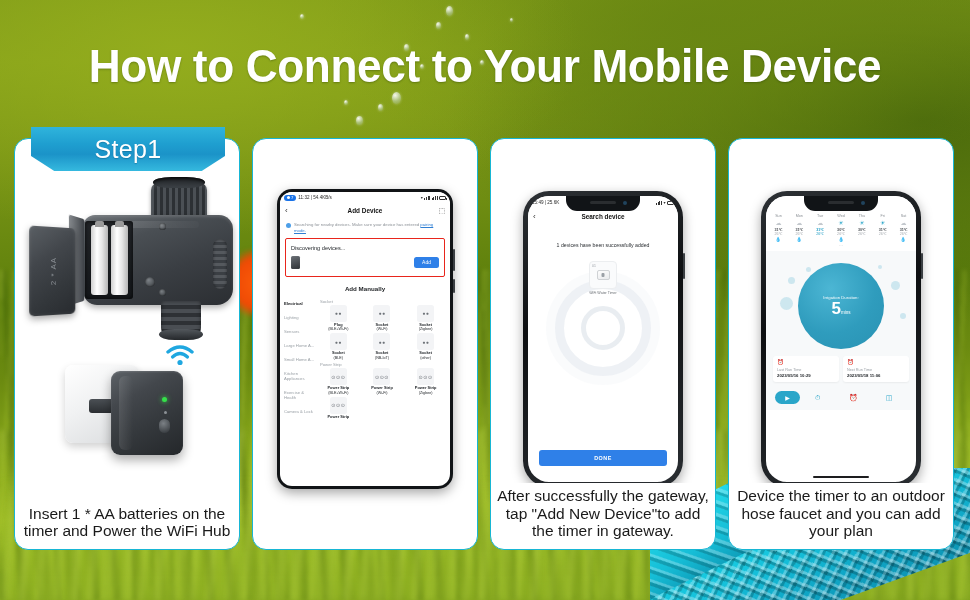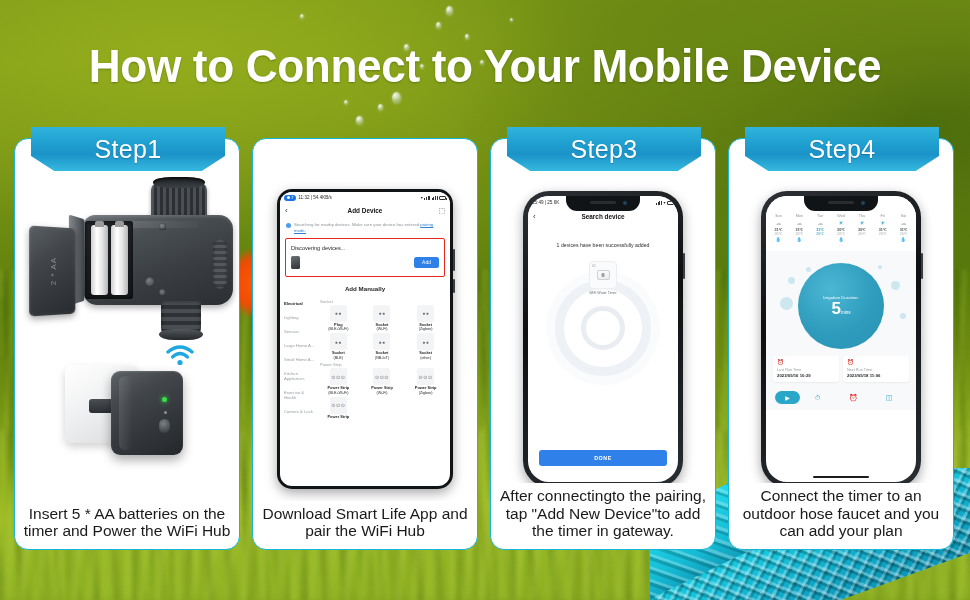--- a/index.html
+++ b/index.html
@@ -539,21 +539,21 @@
         </div>
         <div class="wifi">
           <svg viewBox="0 0 30 24" width="30" height="24">
             <path d="M3 9 Q15 -1 27 9" stroke="#1fa7e0" stroke-width="3.4" fill="none" stroke-linecap="round"></path>
             <path d="M7.5 14 Q15 7 22.5 14" stroke="#1fa7e0" stroke-width="3.2" fill="none" stroke-linecap="round"></path>
             <circle cx="15" cy="19.5" r="2.6" fill="#1fa7e0"></circle>
           </svg>
         </div>
       </div>
     </div>
-    <div class="caption">Insert 5 * AA batteries on the timer and Power the WiFi Hub</div>
+    <div class="caption">Insert 1 * AA batteries on the timer and Power the WiFi Hub</div>
   </div>
 
   <div class="card">
     <div class="illus">
       <div class="phone android">
         <div class="notch-pill"></div>
         <div class="notch-cam"></div>
         <div class="side-btn" style="top:60px;height:22px;"></div>
         <div class="side-btn" style="top:90px;height:14px;"></div>
         <div class="screen">
@@ -672,25 +672,23 @@
                   <div class="s2-ic">⊙⊙⊙</div>
                   <div class="lb">Power Strip</div>
                   <div class="sb"></div>
                 </div>
               </div>
             </div>
           </div>
         </div>
       </div>
     </div>
-    <div class="caption">Download Smart Life App and pair the WiFi Hub</div>
   </div>
 
   <div class="card">
-    <div class="ribbon">Step3</div>
     <div class="illus">
       <div class="phone iphone">
         <div class="side-btn" style="top:62px;height:26px;"></div>
         <div class="screen">
           <div class="iphone-notch">
             <span class="sp"></span>
             <span class="cm"></span>
           </div>
 
           <div class="statusbar" style="height:13px;">
@@ -722,25 +720,24 @@
               <span class="mini"></span>
             </div>
             <div class="nm">WiFi Water Timer</div>
           </div>
 
           <button class="s3-done">DONE</button>
 
         </div>
       </div>
     </div>
-    <div class="caption">After connectingto the pairing, tap "Add New Device"to add the timer in gateway.</div>
+    <div class="caption">After successfully the gateway, tap "Add New Device"to add the timer in gateway.</div>
   </div>
 
   <div class="card">
-    <div class="ribbon">Step4</div>
     <div class="illus">
       <div class="phone iphone">
         <div class="side-btn" style="top:62px;height:26px;"></div>
         <div class="screen">
           <div class="iphone-notch">
             <span class="sp"></span>
             <span class="cm"></span>
           </div>
 
           <div style="height:15px;background:#fff;"></div>
@@ -851,16 +848,16 @@
               <div class="s4-play">▶</div>
               <div class="s4-tab">⏱</div>
               <div class="s4-tab">⏰</div>
               <div class="s4-tab">◫</div>
             </div>
           </div>
           <div class="home-bar"></div>
         </div>
       </div>
     </div>
-    <div class="caption">Connect the timer to an outdoor hose faucet and you can add your plan</div>
+    <div class="caption">Device the timer to an outdoor hose faucet and you can add your plan</div>
   </div>
 
 </div>
 
 </body></html>

